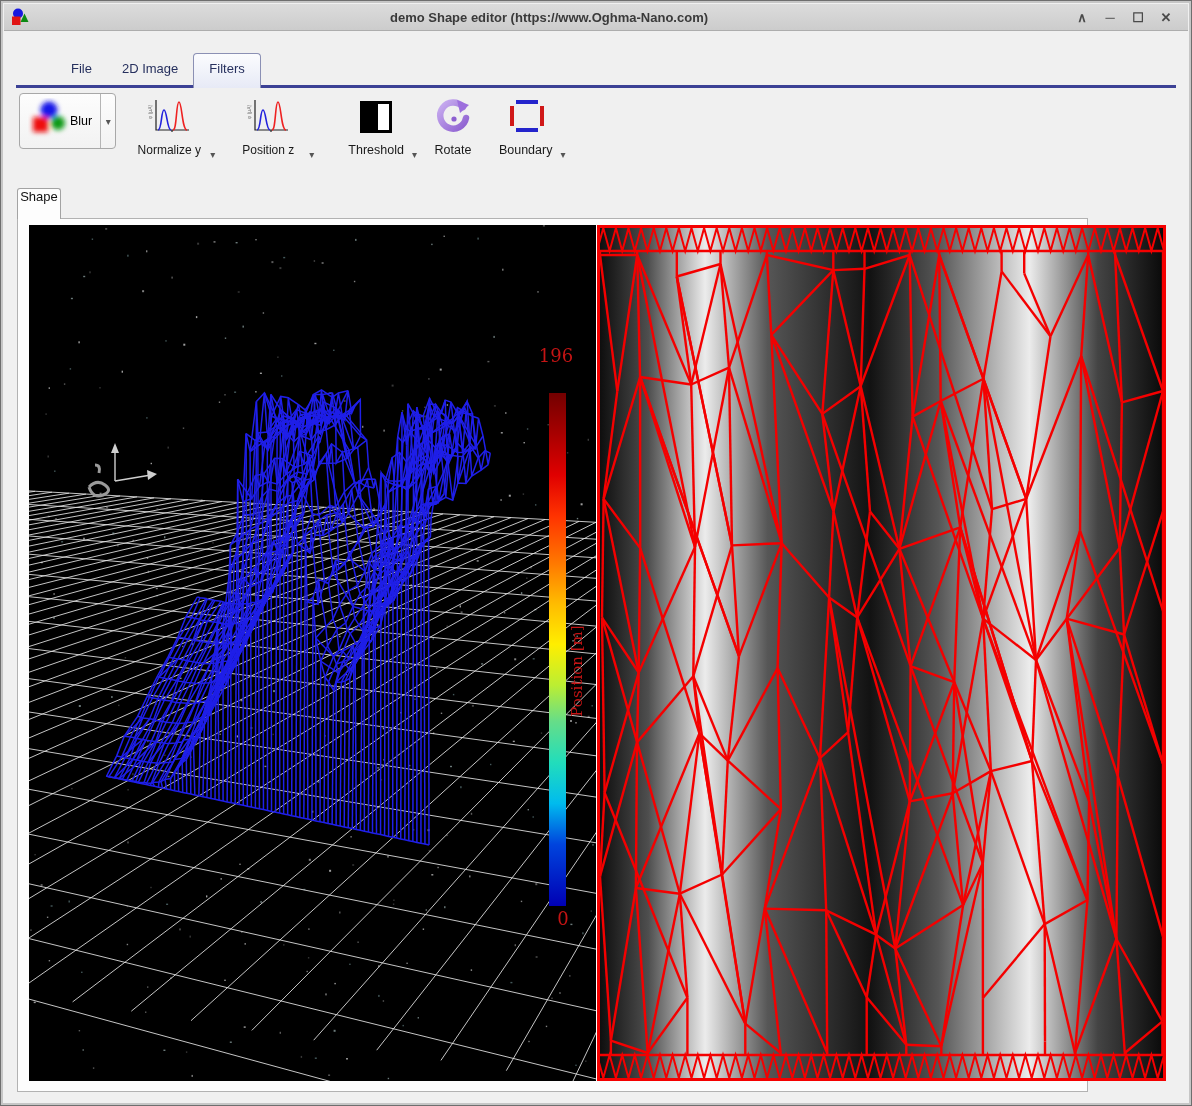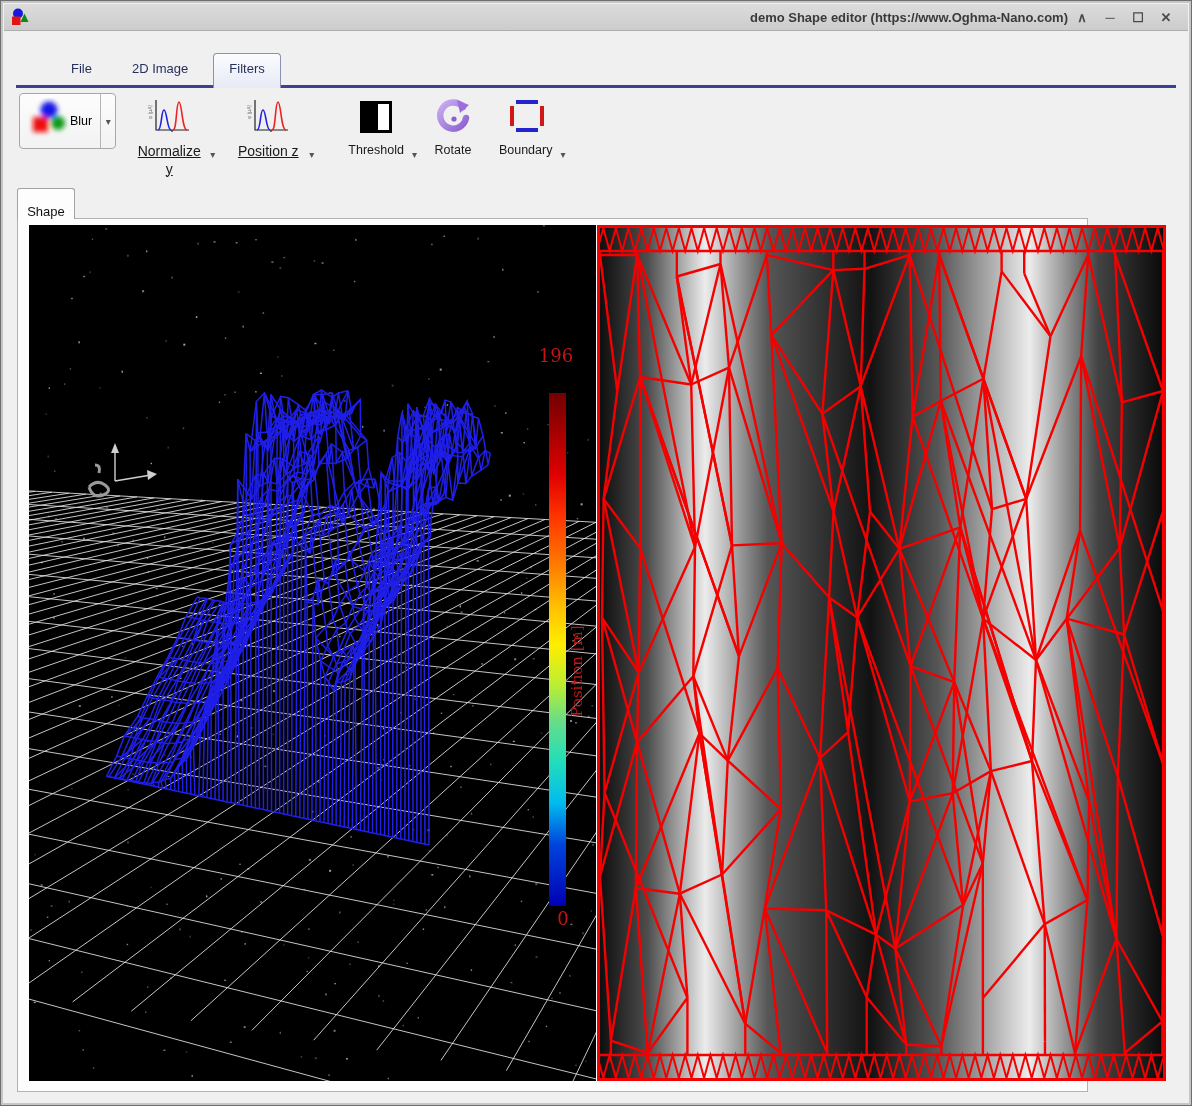--- a/index.html
+++ b/index.html
@@ -5,46 +5,46 @@
   html,body{margin:0;padding:0;background:#888;}
   *{box-sizing:border-box;}
   .window{position:relative;width:1192px;height:1106px;background:#f0f0f0;
     border:1px solid #6e6e6e;box-shadow:inset 0 0 0 2px #c6c6c6;
     font-family:"Liberation Sans",sans-serif;overflow:hidden;}
   
   .titlebar{position:absolute;left:3px;top:3px;right:3px;height:27px;
     background:linear-gradient(#dcdcdc,#cccccc);border-bottom:1px solid #adadad;
     display:flex;align-items:center;}
   .app-icon{width:20px;height:20px;margin-left:6px;flex:0 0 auto;}
-  .title-text{flex:1;text-align:right;font-size:13px;font-weight:bold;color:#3a3a3a;}
+  .title-text{flex:1;text-align:center;font-size:13px;font-weight:bold;color:#3a3a3a;}
   .win-controls{display:flex;gap:0;margin-right:8px;}
   .win-btn{width:28px;height:22px;display:flex;align-items:center;justify-content:center;
     color:#4a4a4a;font-size:13px;font-weight:bold;cursor:default;}
   
   .ribbon-tabs{position:absolute;left:15px;right:15px;top:46px;height:41px;
-    border-bottom:3px solid #3c4195;display:flex;align-items:flex-end;gap:10px;}
+    border-bottom:3px solid #3c4195;display:flex;align-items:flex-end;}
   .rtab{padding:7px 15px 9px 15px;font-size:13px;color:#26305e;position:relative;top:0;}
   .rtab.first{margin-left:40px;}
   .rtab.active{background:linear-gradient(#fbfcfe,#e7eaf6);border:1px solid #8b90b4;
     border-bottom:none;border-radius:4px 4px 0 0;margin-bottom:-3px;padding-bottom:12px;}
   
   .toolbar{position:absolute;left:18px;top:92px;height:88px;display:flex;align-items:flex-start;}
   .tool{display:flex;flex-direction:column;align-items:center;font-size:12.5px;color:#1a1a1a;
     padding:2px 6px;position:relative;}
   .tool .ticon{height:44px;display:flex;align-items:center;justify-content:center;}
   .tool .tlabel{margin-top:4px;text-align:center;line-height:1.25;white-space:pre-line;}
   .blur-group{display:flex;border:1px solid #a8a8a8;border-radius:4px;background:linear-gradient(#fdfdfd,#f2f2f2);margin-right:14px;}
   .blur-main{display:flex;flex-direction:row;align-items:center;padding:4px 8px 5px 8px;font-size:12.5px;}
   .blur-dd{width:15px;border-left:1px solid #b5b5b5;display:flex;align-items:center;justify-content:center;color:#555;font-size:10px;}
   .dd-arrow{color:#555;font-size:10px;align-self:center;margin:34px 10px 0 2px;}
-  .nrm-label{font-size:14px;text-decoration:underline;}
+  .nrm-label{font-size:12px;}
   
-  .shape-tab{position:absolute;left:16px;top:187px;width:58px;height:31px;background:#fdfdfd;
+  .shape-tab{position:absolute;left:16px;top:187px;width:44px;height:31px;background:#fdfdfd;
     border:1px solid #a3a3a3;border-bottom:none;border-radius:3px 3px 0 0;z-index:3;
-    display:flex;align-items:flex-end;justify-content:center;font-size:13px;color:#111;}
+    display:flex;align-items:flex-start;justify-content:center;font-size:13px;color:#111;}
   .page{position:absolute;left:16px;top:217px;width:1071px;height:874px;background:#fdfdfd;
     border:1px solid #b2b2b2;}
   .panel3d{position:absolute;left:11px;top:6px;width:567px;height:856px;background:#000;overflow:hidden;}
   .panel2d{position:absolute;left:579px;top:6px;width:569px;height:856px;overflow:hidden;
     background:linear-gradient(90deg,#0a0a0a 0%,#4e4e4e 9%,#ececec 19%,#565656 30%,#121212 48%,#565656 60%,#ececec 76%,#444 88%,#070707 100%);}
   .panel3d svg,.panel2d svg{position:absolute;left:0;top:0;}
   .plot-label{font-family:"DejaVu Serif",serif;fill:#c41414;}
   
   .ic-axis{stroke:#222;stroke-width:1.2;fill:none;}
 </style>

